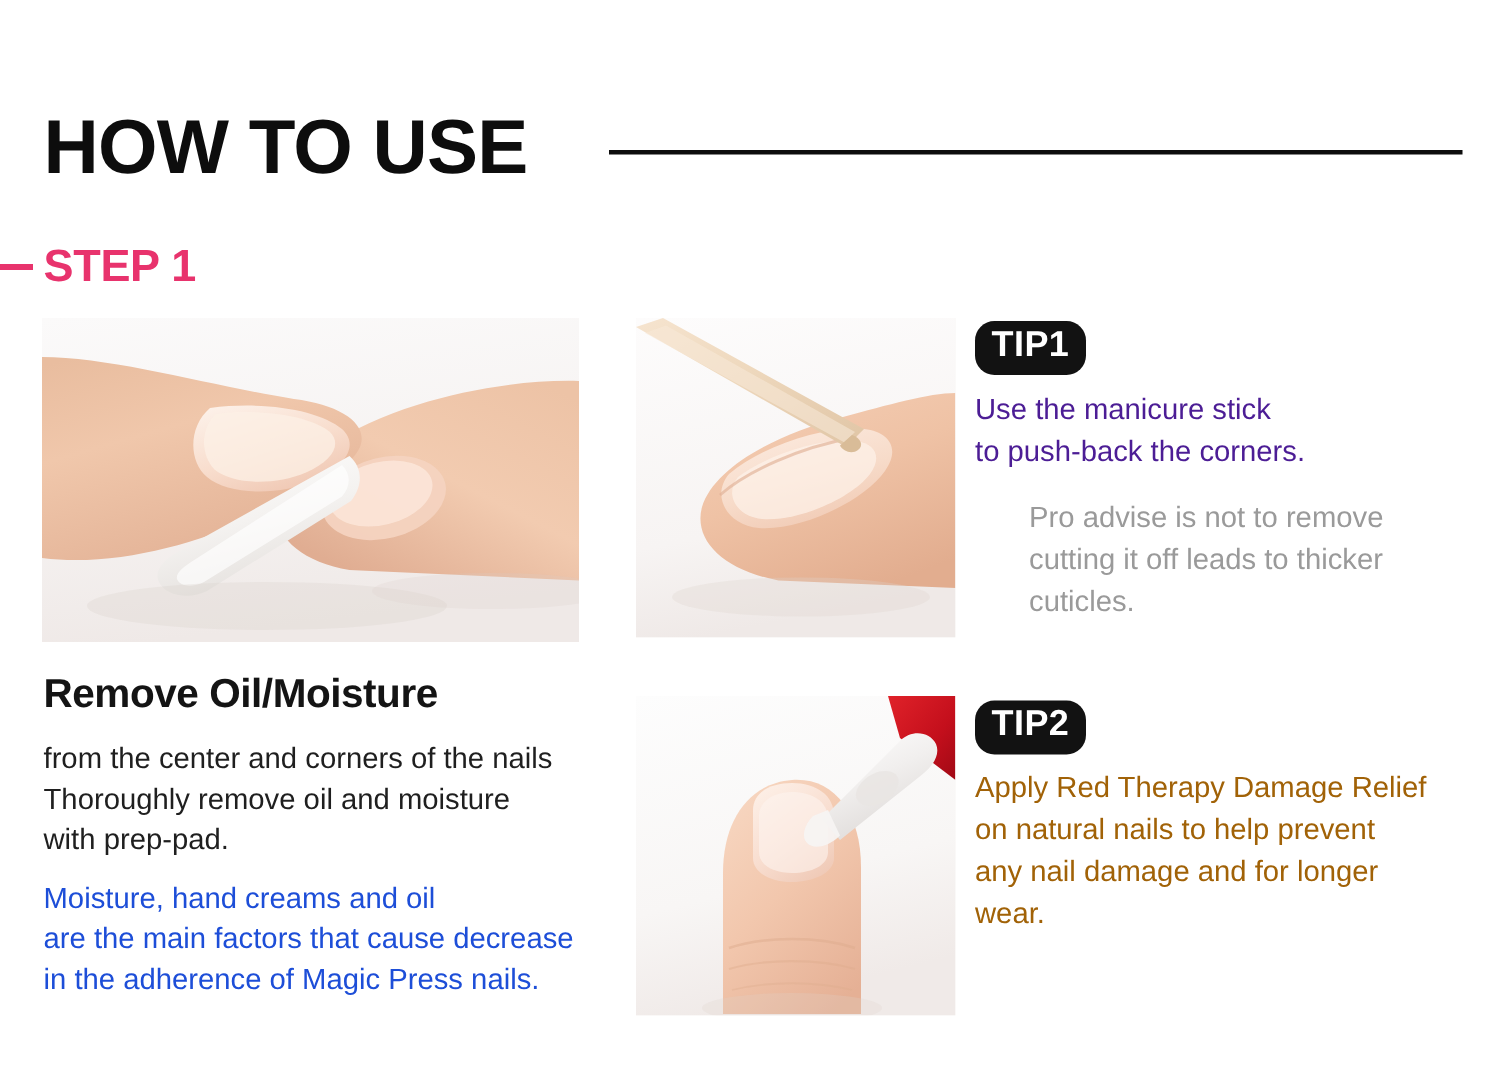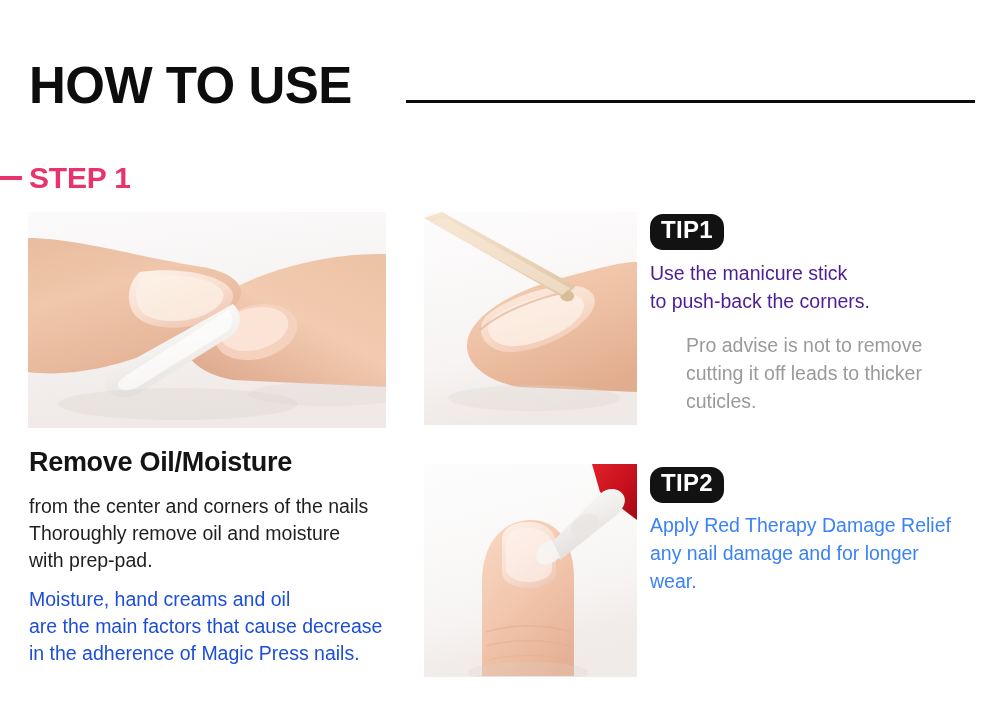--- a/index.html
+++ b/index.html
@@ -14,21 +14,21 @@
     overflow: hidden;
     font-family: "Liberation Sans", sans-serif;
     color: #1a1a1a;
     -webkit-font-smoothing: antialiased;
   }
 
   
   #header-title {
     position: absolute;
     left: 29px;
-    top: 56px;
+    top: 68px;
     font-family: "Liberation Sans", sans-serif;
     font-size: 51px;
     font-weight: 700;
     letter-spacing: -0.5px;
     color: #0d0d0d;
     line-height: 1.18;
     white-space: nowrap;
   }
   #header-rule {
     position: absolute;
@@ -140,21 +140,21 @@
   }
 
   #tip2-badge-wrap { position: absolute; left: 650px; top: 467px; }
   #tip2-para-main {
     position: absolute;
     left: 650px;
     top: 511px;
     width: 340px;
     font-size: 19.5px;
     line-height: 28px;
-    color: #3b82f6;
+    color: #a16207;
   }
 
   .nowrap-line { display: block; white-space: nowrap; }
 </style>
 </head>
 <body>
 
 <div id="header-title">HOW TO USE</div>
 
 <div id="header-rule"></div>
@@ -335,15 +335,16 @@
   <span class="nowrap-line">cutting it off leads to thicker</span>
   <span class="nowrap-line">cuticles.</span>
 </div>
 
 <div id="tip2-badge-wrap">
   <span class="tip-badge">TIP2</span>
 </div>
 
 <div id="tip2-para-main">
   <span class="nowrap-line">Apply Red Therapy Damage Relief</span>
+  <span class="nowrap-line">on natural nails to help prevent</span>
   <span class="nowrap-line">any nail damage and for longer</span>
   <span class="nowrap-line">wear.</span>
 </div>
 
 </body></html>

